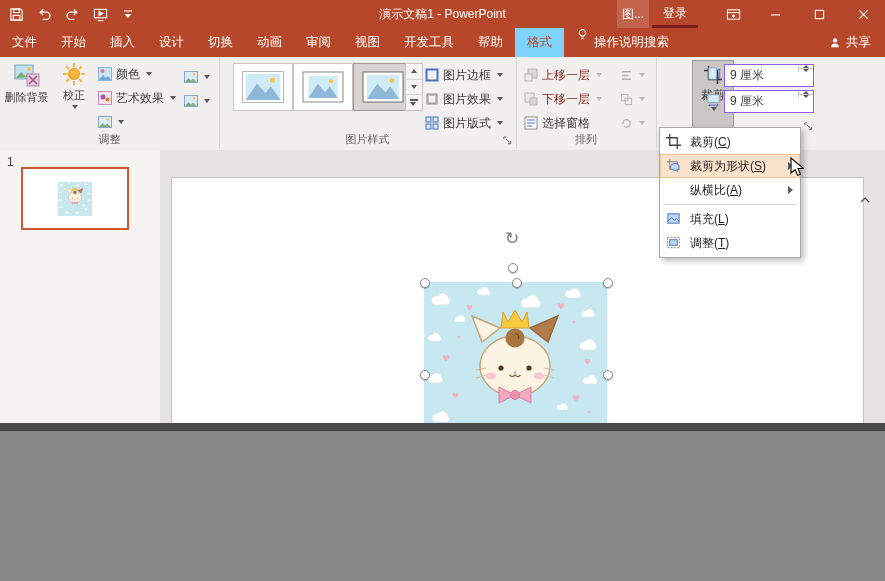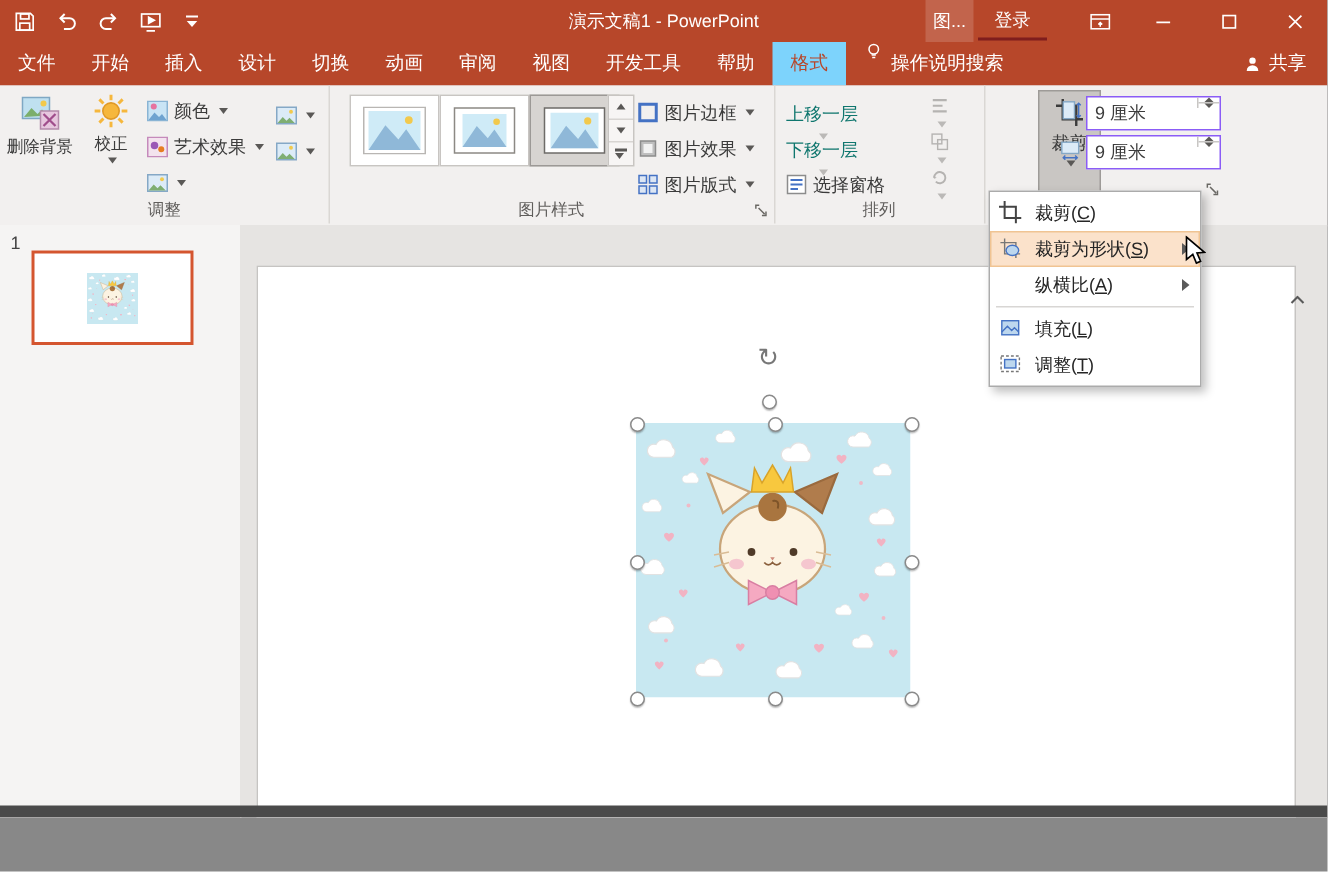--- a/index.html
+++ b/index.html
@@ -1,29 +1,29 @@
 <!DOCTYPE html>
 <html><head>
 <meta charset="utf-8">
 <style>
   html,body{margin:0;padding:0;background:#888;}
-  #app{position:relative;width:885px;height:545px;overflow:hidden;background:#E6E4E2;
+  #app{position:relative;width:885px;height:431px;overflow:hidden;background:#E6E4E2;
        font-family:"Liberation Sans",sans-serif;color:#3B3B3B;}
   svg{display:block;}
 
   
   .titlebar{position:absolute;left:0;top:0;width:885px;height:28px;background:#B7472A;color:#fff;}
   .qat{position:absolute;left:8px;top:0;height:28px;display:flex;align-items:center;gap:12px;}
   .qbtn{width:16px;height:16px;display:flex;align-items:center;justify-content:center;}
   .title-text{position:absolute;left:0;right:0;top:0;line-height:28px;text-align:center;
               font-size:12px;pointer-events:none;}
   .ctx-hint{position:absolute;left:617px;top:0;height:28px;line-height:28px;padding:0 5px;
             font-size:12px;background:rgba(255,255,255,.16);}
   .signin{position:absolute;left:652px;top:0;height:25px;width:46px;line-height:27px;text-align:center;
-          font-size:12px;border-bottom:2px solid #7f1d1d;cursor:default;}
+          font-size:12px;border-bottom:6px solid #7f1d1d;cursor:default;}
   .tbtn{position:absolute;top:0;height:28px;display:flex;align-items:center;justify-content:center;}
   .ribbon-display{left:714px;width:38px;}
   .win-min{left:753px;width:44px;}
   .win-max{left:797px;width:44px;}
   .win-close{left:841px;width:44px;}
 
   
   .tabs{position:absolute;left:0;top:28px;width:885px;height:29px;background:#B7472A;display:flex;
         color:#fff;font-size:12.5px;}
   .tab{padding:0 12px;line-height:29px;white-space:nowrap;}
@@ -34,21 +34,21 @@
   
   .ribbon{position:absolute;left:0;top:57px;width:885px;height:93px;background:#F2F0EF;
           border-bottom:1px solid #D5D2CF;font-size:12px;}
   .group{position:absolute;top:0;height:92px;border-right:1px solid #DAD7D4;}
   .grouplabel{position:absolute;bottom:2px;left:0;right:0;text-align:center;font-size:11px;color:#605E5C;}
   .bigbtn{position:absolute;display:flex;flex-direction:column;align-items:center;gap:2px;
           font-size:11px;text-align:center;white-space:nowrap;cursor:default;}
   .smallrow{position:absolute;height:22px;display:flex;align-items:center;gap:4px;white-space:nowrap;cursor:default;}
   .caret{width:0;height:0;border-left:3.5px solid transparent;border-right:3.5px solid transparent;
          border-top:4px solid #5A5856;margin-left:2px;}
-  .disabled{color:#0f766e;flex-direction:column;}
+  .disabled{color:#7f1d1d;}
   .disabled .caret{border-top-color:#BBB9B7;}
 
   .pthumb{position:absolute;top:6px;width:58px;height:46px;background:#fff;border:1px solid #C8C5C2;
           display:flex;align-items:center;justify-content:center;}
   .pthumb.sel{background:#D7D4D1;border:1px solid #9C9996;}
   .galcol{position:absolute;left:186px;top:6px;width:16px;height:46px;border:1px solid #C8C5C2;
           background:#F7F5F4;display:flex;flex-direction:column;}
   .galcell{flex:1;display:flex;align-items:center;justify-content:center;border-bottom:1px solid #D8D5D2;}
   .galcell:last-child{border-bottom:none;}
   .tri-up{width:0;height:0;border-left:3.5px solid transparent;border-right:3.5px solid transparent;

